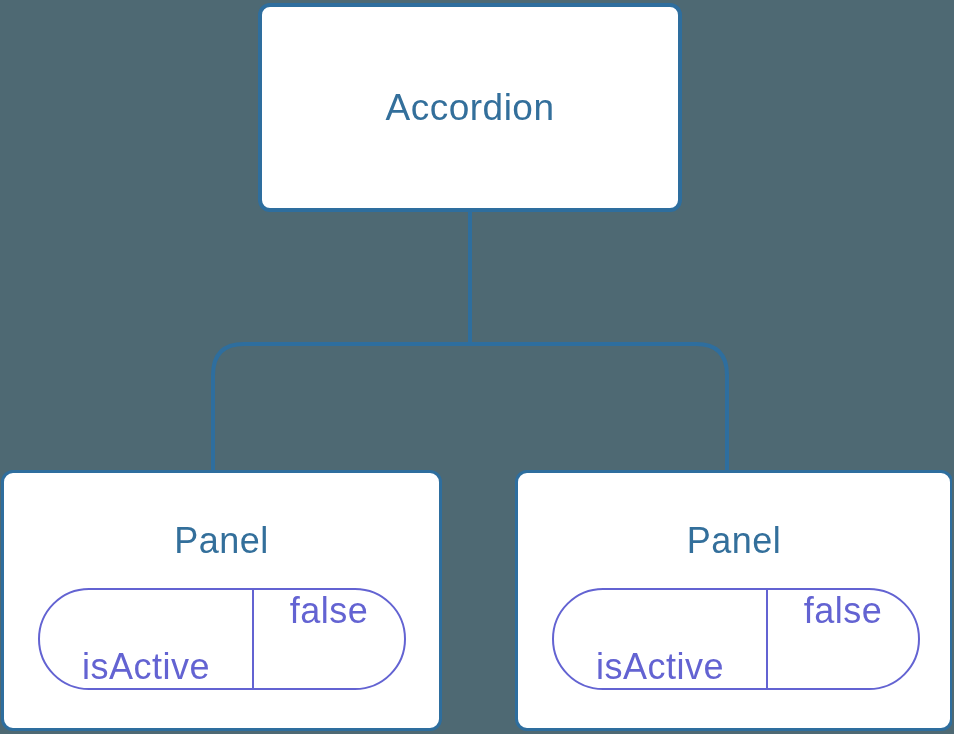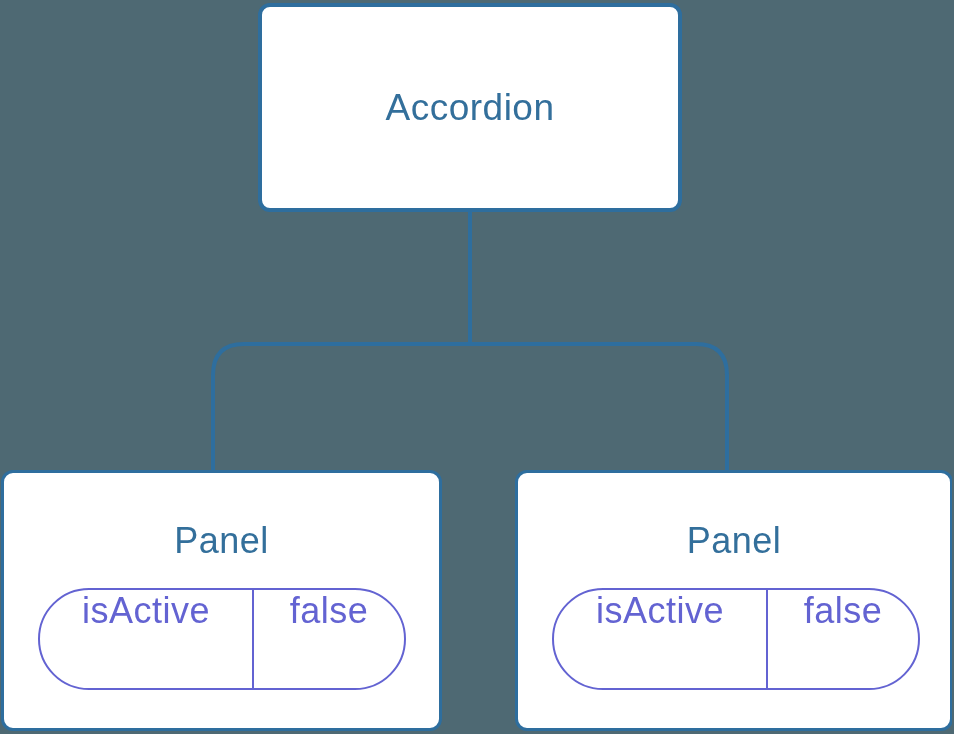--- a/index.html
+++ b/index.html
@@ -79,21 +79,21 @@
     box-sizing: border-box;
     display: flex;
     align-items: stretch;
     overflow: hidden;
     background: #ffffff;
   }
   .state-key-cell {
     flex: 0 0 58.3%;
     border-right: 2.5px solid #6363d2;
     display: flex;
-    align-items: flex-start;
+    align-items: flex-end;
     justify-content: center;
   }
   .state-value-cell {
     flex: 1 1 auto;
     display: flex;
     align-items: flex-start;
     justify-content: center;
   }
   .state-text {
     font-size: 36px;

